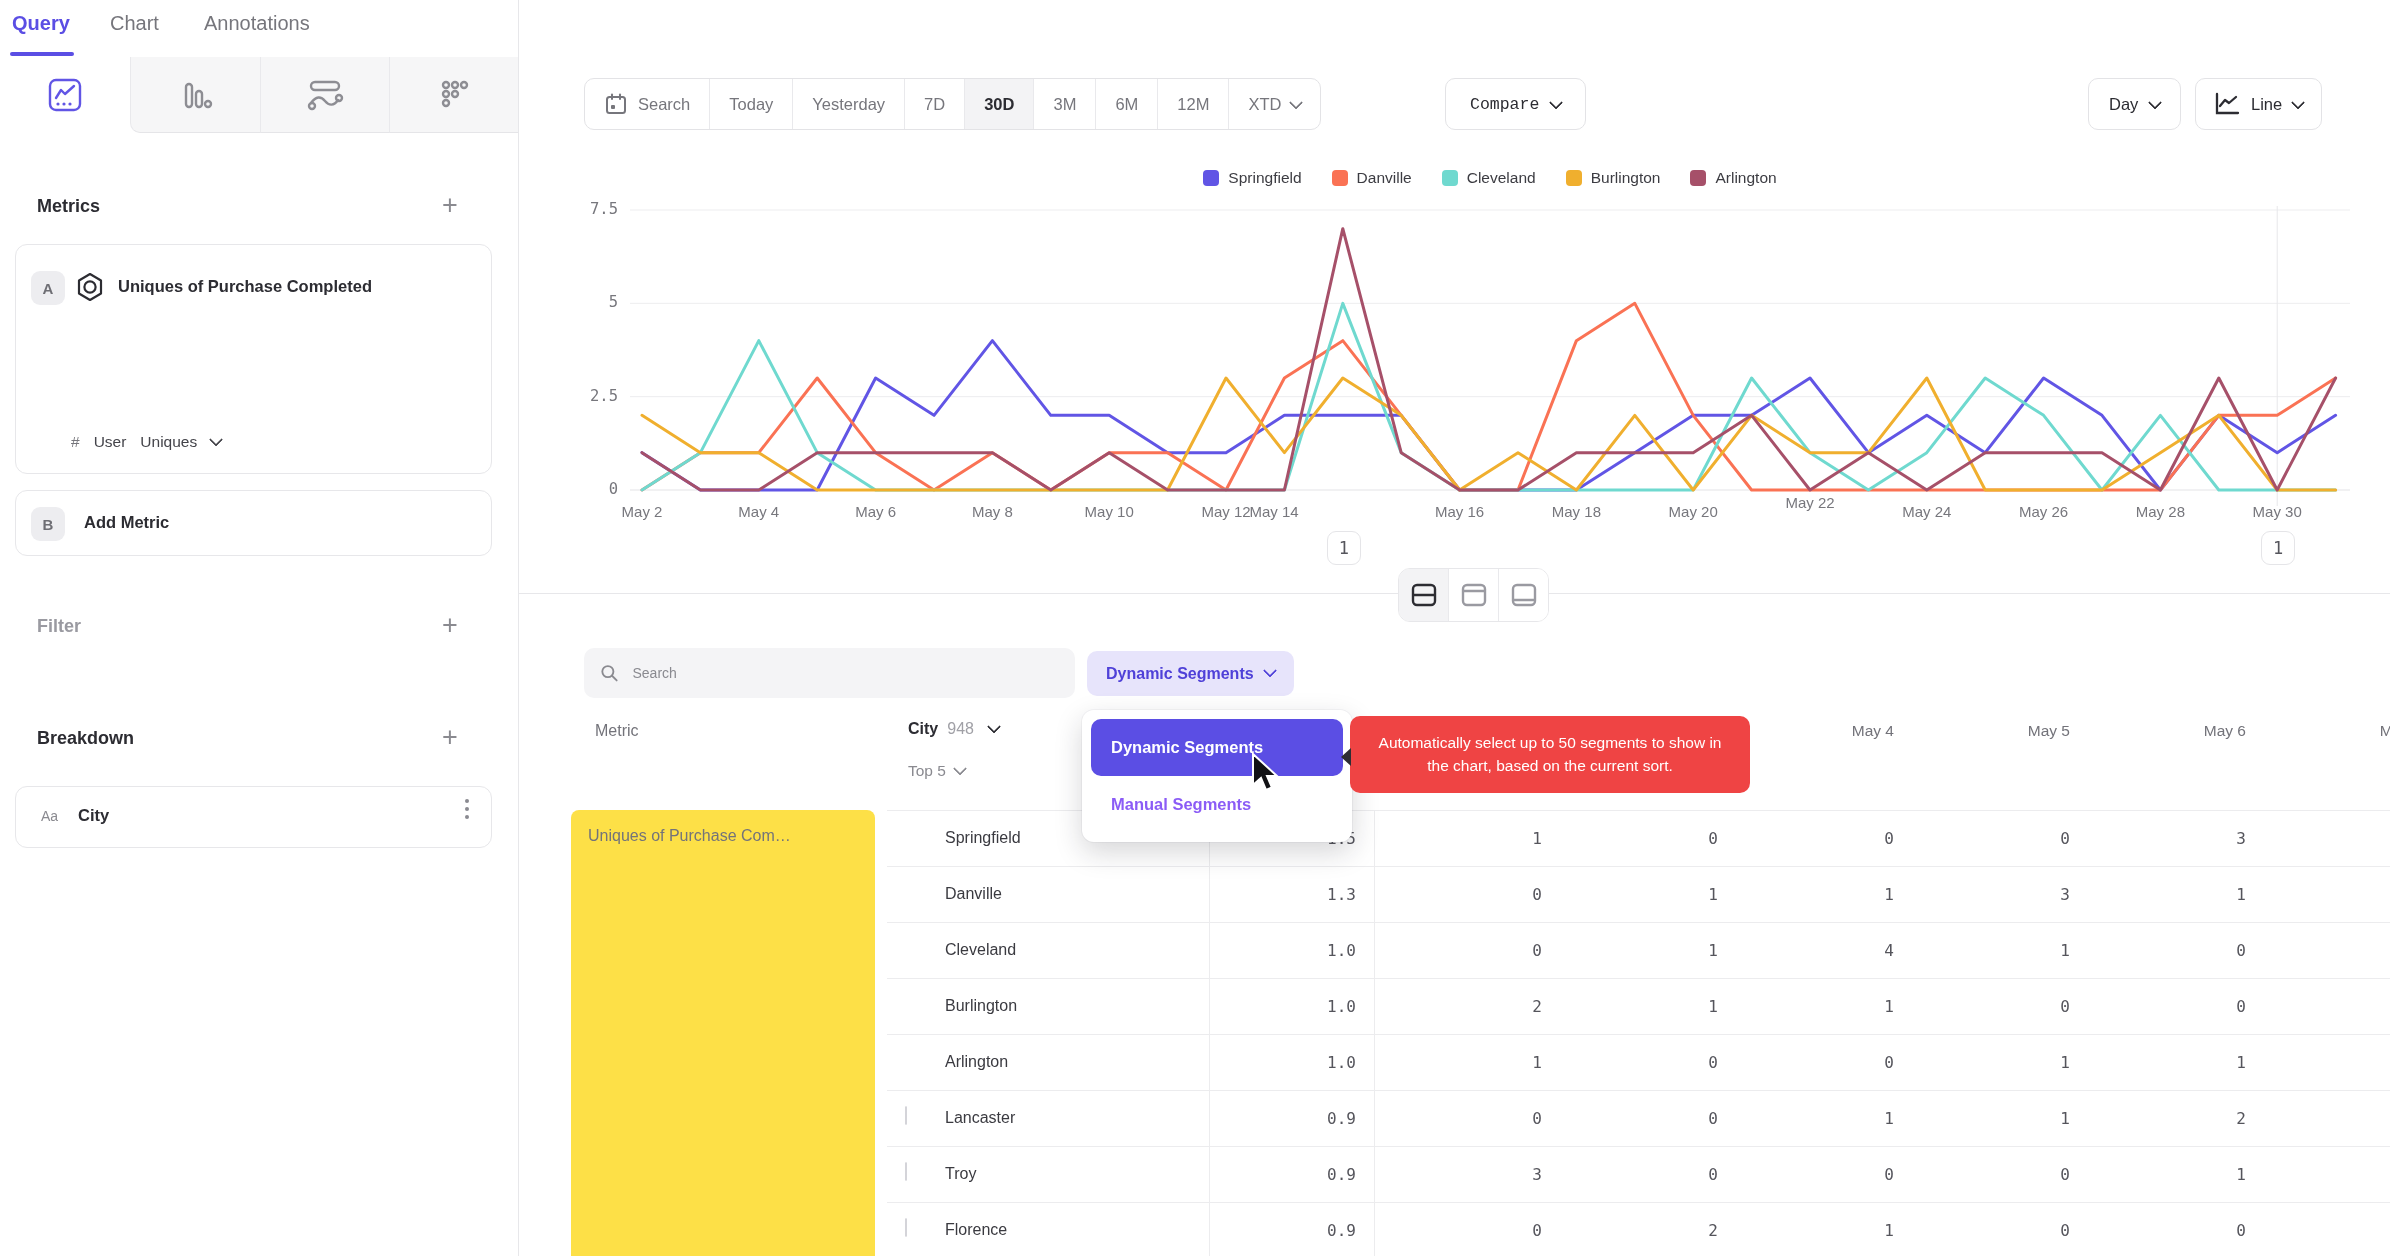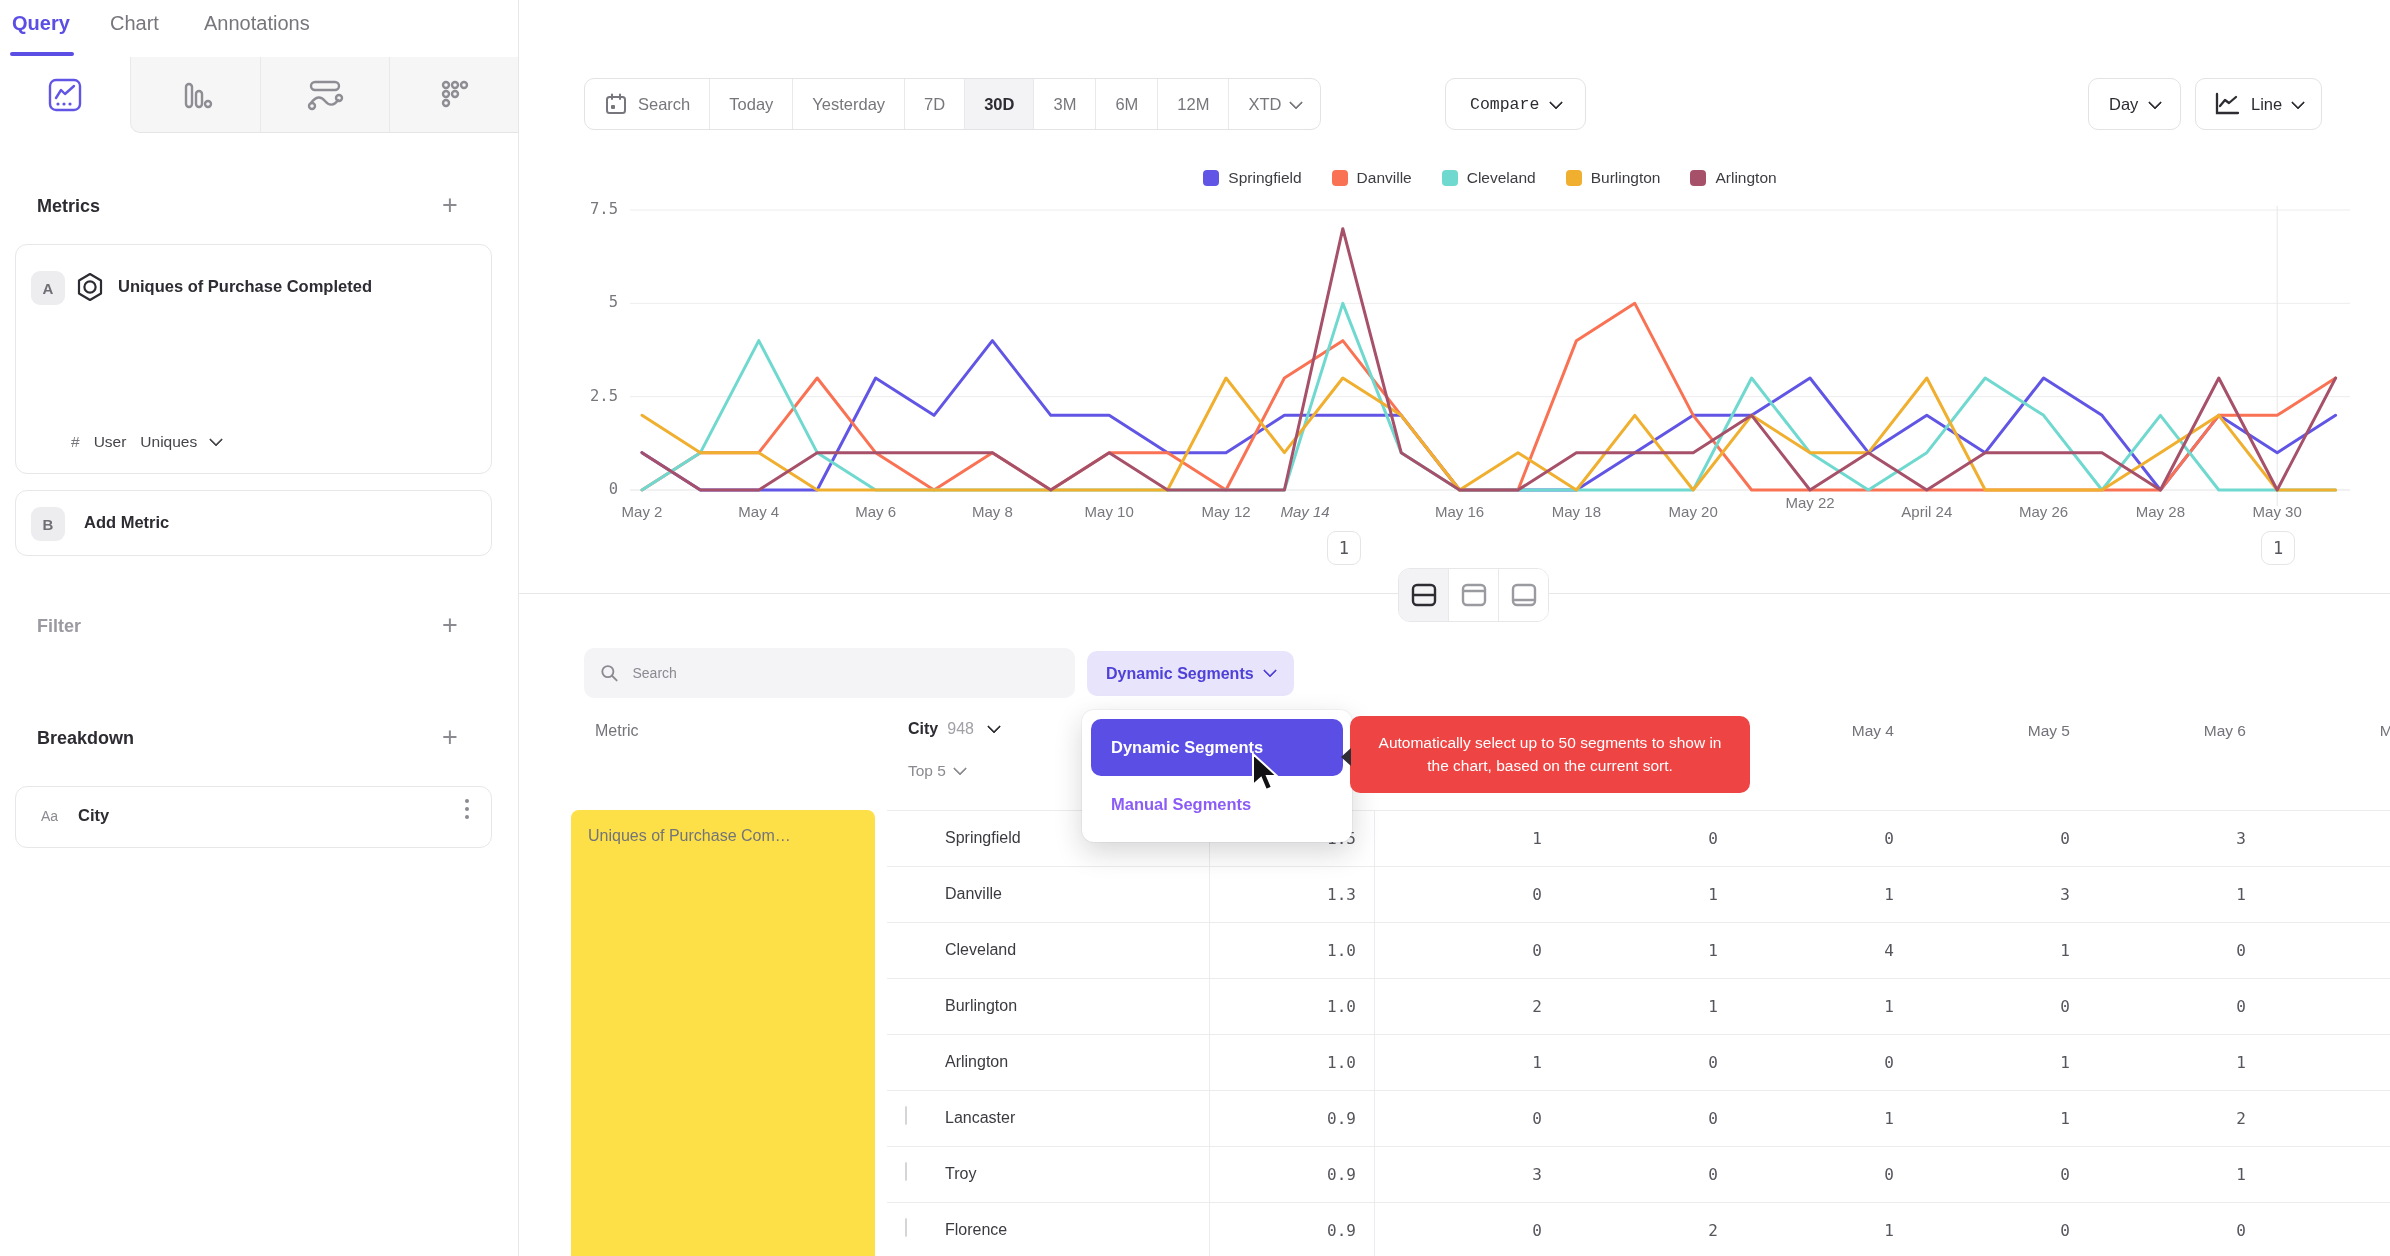--- a/index.html
+++ b/index.html
@@ -243,26 +243,26 @@
     <div class="abs ytick mono" style="left: 540px; top: 480px;">0</div>
     <div class="abs ytick mono" style="left: 540px; top: 386.668px;">2.5</div>
     <div class="abs ytick mono" style="left: 540px; top: 293.335px;">5</div>
     <div class="abs ytick mono" style="left: 540px; top: 200.002px;">7.5</div>
     <div class="abs xtick" style="left: 597px; top: 503px;">May 2</div>
     <div class="abs xtick" style="left: 713.8px; top: 503px;">May 4</div>
     <div class="abs xtick" style="left: 830.6px; top: 503px;">May 6</div>
     <div class="abs xtick" style="left: 947.4px; top: 503px;">May 8</div>
     <div class="abs xtick" style="left: 1064.2px; top: 503px;">May 10</div>
     <div class="abs xtick" style="left: 1181px; top: 503px;">May 12</div>
-    <div class="abs xtick" style="left: 1260px; top: 503px; font-style: italic;">May 14</div>
+    <div class="abs xtick" style="left: 1229px; top: 503px;">May 14</div>
     <div class="abs xtick" style="left: 1414.6px; top: 503px;">May 16</div>
     <div class="abs xtick" style="left: 1531.4px; top: 503px;">May 18</div>
     <div class="abs xtick" style="left: 1648.2px; top: 503px;">May 20</div>
     <div class="abs xtick" style="left: 1765px; top: 494px;">May 22</div>
-    <div class="abs xtick" style="left: 1881.8px; top: 503px;">April 24</div>
+    <div class="abs xtick" style="left: 1881.8px; top: 503px;">May 24</div>
     <div class="abs xtick" style="left: 1998.6px; top: 503px;">May 26</div>
     <div class="abs xtick" style="left: 2115.4px; top: 503px;">May 28</div>
     <div class="abs xtick" style="left: 2232.2px; top: 503px;">May 30</div>
     <div class="abs ann-badge mono" style="left: 1326.8px; top: 531px;">1</div>
     <div class="abs ann-badge mono" style="left: 2261.2px; top: 531px;">1</div>
   </div>
 
 <div class="abs" style="left:518px;top:593px;width:1872px;height:1px;background:#e7e7ea;"></div>
 <div id="split-group" class="abs">
   <div class="split-cell selected">

